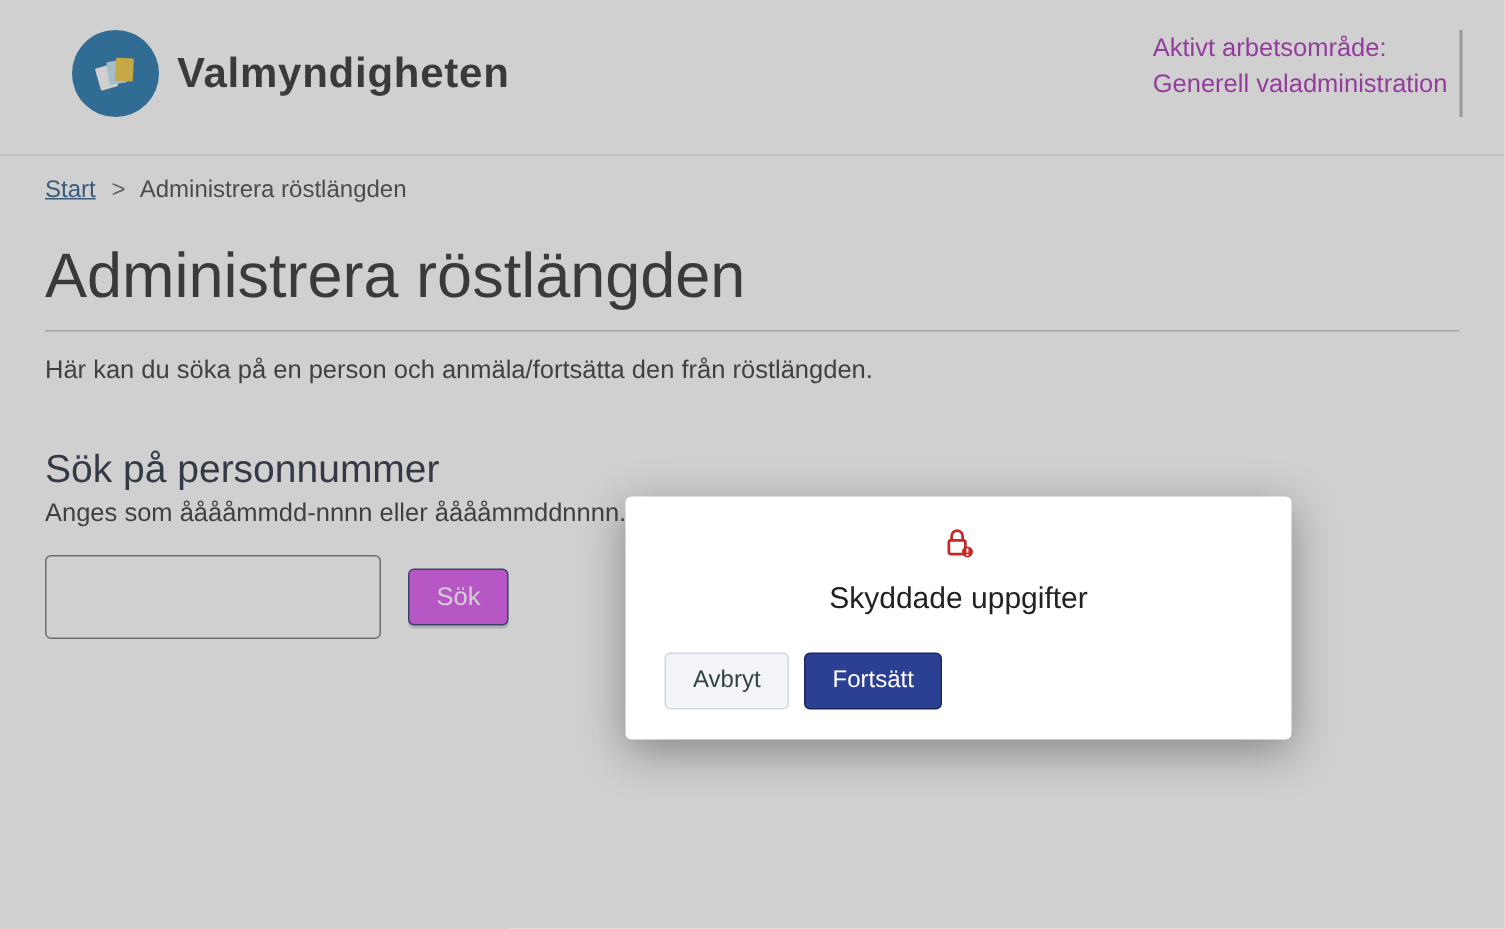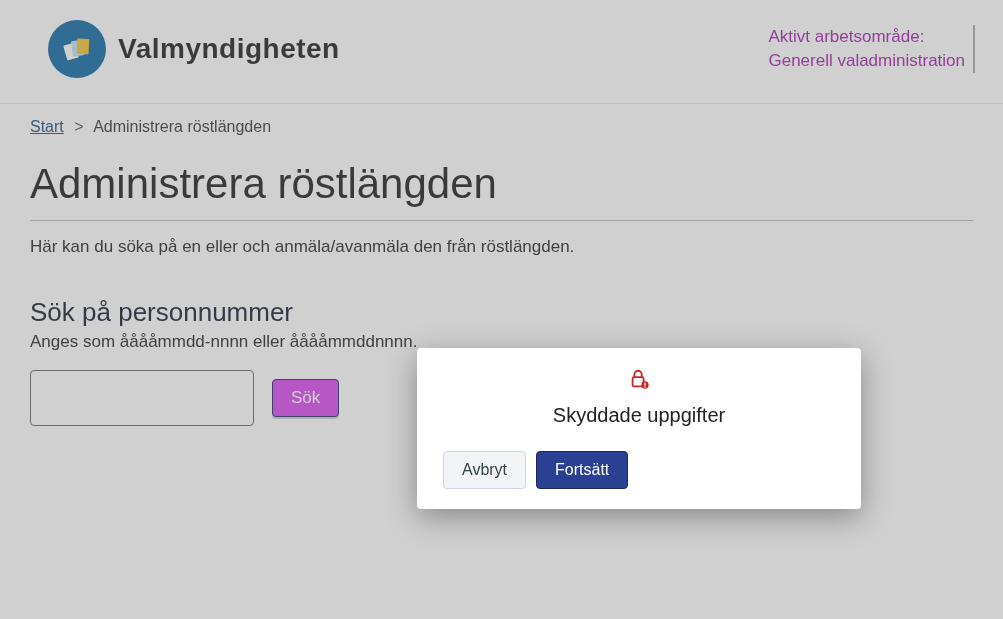--- a/index.html
+++ b/index.html
@@ -20,21 +20,20 @@
       top: 0;
       left: 0;
       right: 0;
       bottom: 0;
       background: rgba(120,120,120,0.35);
       z-index: 5;
     }
     .header {
       display: flex;
       justify-content: space-between;
-      align-items: center;
       padding: 20px 28px 25px 48px;
       border-bottom: 1px solid #e5e5e5;
       position: relative;
     }
     .logo-area {
       display: flex;
       align-items: center;
       gap: 12px;
     }
     .logo-circle {
@@ -127,21 +126,21 @@
       color: #fff;
       border: 1px solid #1b2960;
       border-radius: 4px;
       padding: 8px 18px;
       font-size: 17px;
       cursor: pointer;
       box-shadow: 0 2px 0 rgba(0,0,0,0.2);
     }
     .modal {
       position: absolute;
-      top: 348px;
+      top: 331px;
       left: 417px;
       width: 444px;
       background: #fff;
       border-radius: 4px;
       box-shadow: 0 8px 30px rgba(0,0,0,0.35);
       z-index: 10;
       padding: 20px 26px 20px 26px;
     }
     .modal-icon {
       text-align: center;
@@ -208,21 +207,21 @@
 
 <div class="breadcrumb">
   <a href="#">Start</a>
   <span class="sep">&gt;</span>
   <span>Administrera röstlängden</span>
 </div>
 
 <div class="main">
   <h1 class="page-title">Administrera röstlängden</h1>
   <hr class="divider">
-  <p class="intro">Här kan du söka på en eller och anmäla/avanmäla den från röstlängden.</p>
+  <p class="intro">Här kan du söka på en person och anmäla/fortsätta den från röstlängden.</p>
 
   <h2 class="search-heading">Sök på personnummer</h2>
   <p class="hint">Anges som ååååmmdd-nnnn eller ååååmmddnnnn.</p>
 
   <div class="search-row">
     <input type="text" class="search-input" value="" style="">
     <button class="search-btn">Sök</button>
   </div>
 </div>
 

